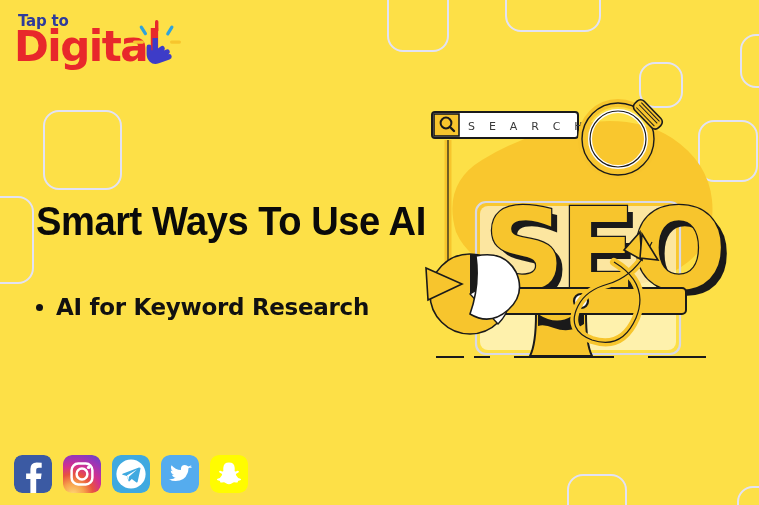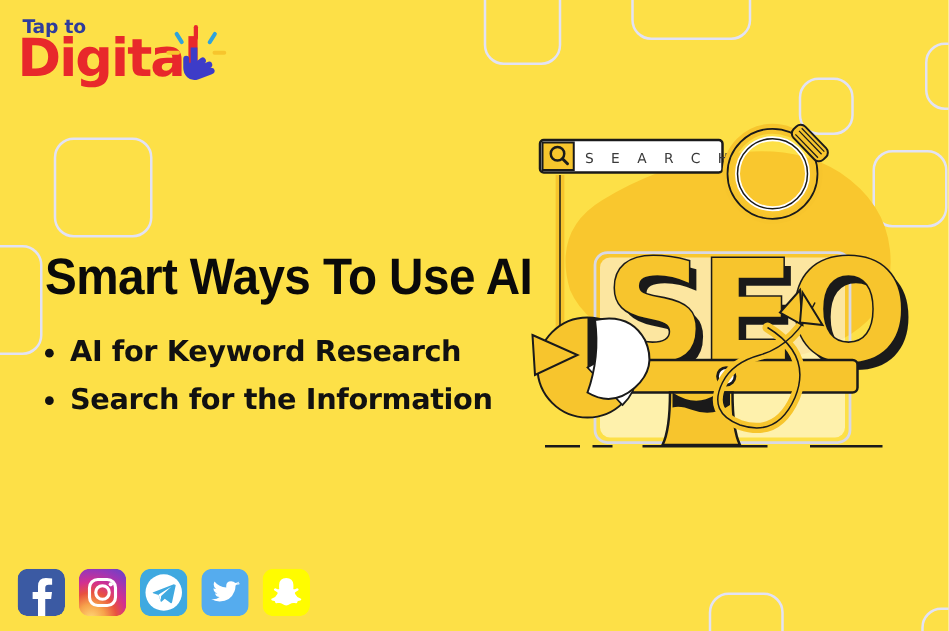--- a/index.html
+++ b/index.html
@@ -74,21 +74,21 @@
     letter-spacing: -0.5px;
     white-space: nowrap;
     transform: scaleX(0.93);
     transform-origin: left center;
   }
 
   
   #bullets {
     position: absolute;
     left: 30px;
-    top: 263px;
+    top: 288px;
     margin: 0;
     padding: 0 0 0 26px;
     list-style: none;
   }
   #bullets li {
     position: relative;
     font-family: "DejaVu Sans", sans-serif;
     font-size: 23px;
     font-weight: 700;
     color: #111111;
@@ -164,21 +164,20 @@
       <rect x="38" y="20.5" width="11" height="3.2" rx="1.6" fill="#F7C52D"></rect>
 
       <path d="M20.5 18 h5.4 v10.6 l2.8 -2.2 q2.2 -1.6 3.6 0.7 l0.3 0.6 q0.6 1.1 -0.1 2 l-0.6 0.8 l2.6 -1.1 q2.4 -0.9 3.2 1.6 q0.7 2.2 -1.4 3.2 q3 -0.5 3.4 2 q0.35 2.3 -2.2 3.2 l-10.6 3.9 q-5.4 2 -9.1 -1.6 q-3.2 -3.1 -3.2 -7.6 v-7.2 q0 -2.4 2.4 -2.4 q2.4 0 2.4 2.4 v3.3 h1.1 z" fill="#3D3CC8"></path>
     </svg>
   </div>
 
   <div id="headline">Smart Ways To Use AI</div>
 
   <ul id="bullets">
     <li>AI for Keyword Research</li>
-    <li>Search for the Information</li>
   </ul>
 
   <svg id="illustration" viewBox="0 0 344 282">
 
     <path d="M38 148 q-14 -48 26 -72 q42 -26 96 -36 q56 -10 94 14 q36 24 40 62 q4 40 -24 62 q-30 24 -82 26 q-54 2 -98 -14 q-40 -14 -52 -42 z" fill="#F9C72E"></path>
 
     <g>
       <rect x="64" y="122" width="196" height="146" rx="9" fill="#FFFFFF" opacity="0.0"></rect>
       <rect x="58" y="118" width="204" height="152" rx="10" fill="none" stroke="#D8D8E6" stroke-width="2.2"></rect>
       <rect x="62" y="122" width="196" height="144" rx="8" fill="#FFFFFF" opacity="0.55"></rect>

